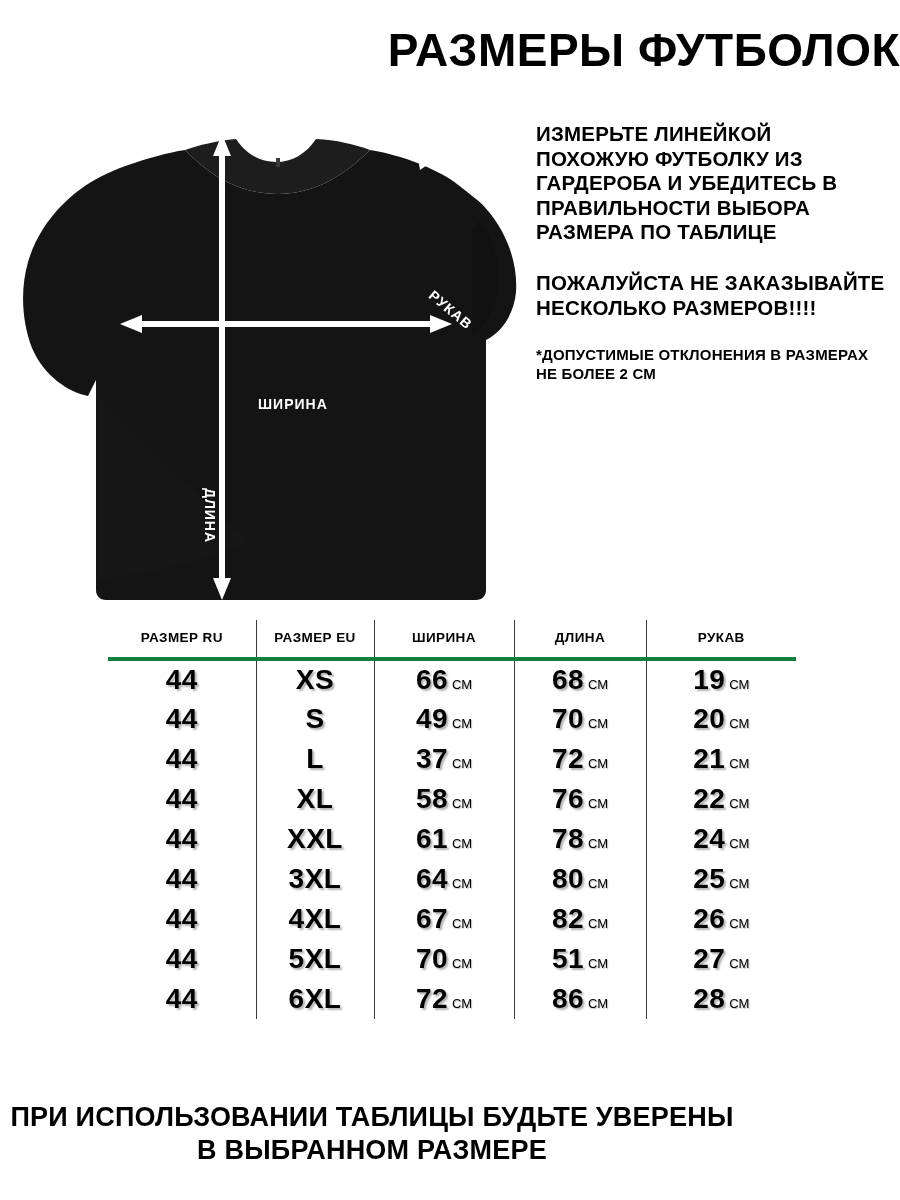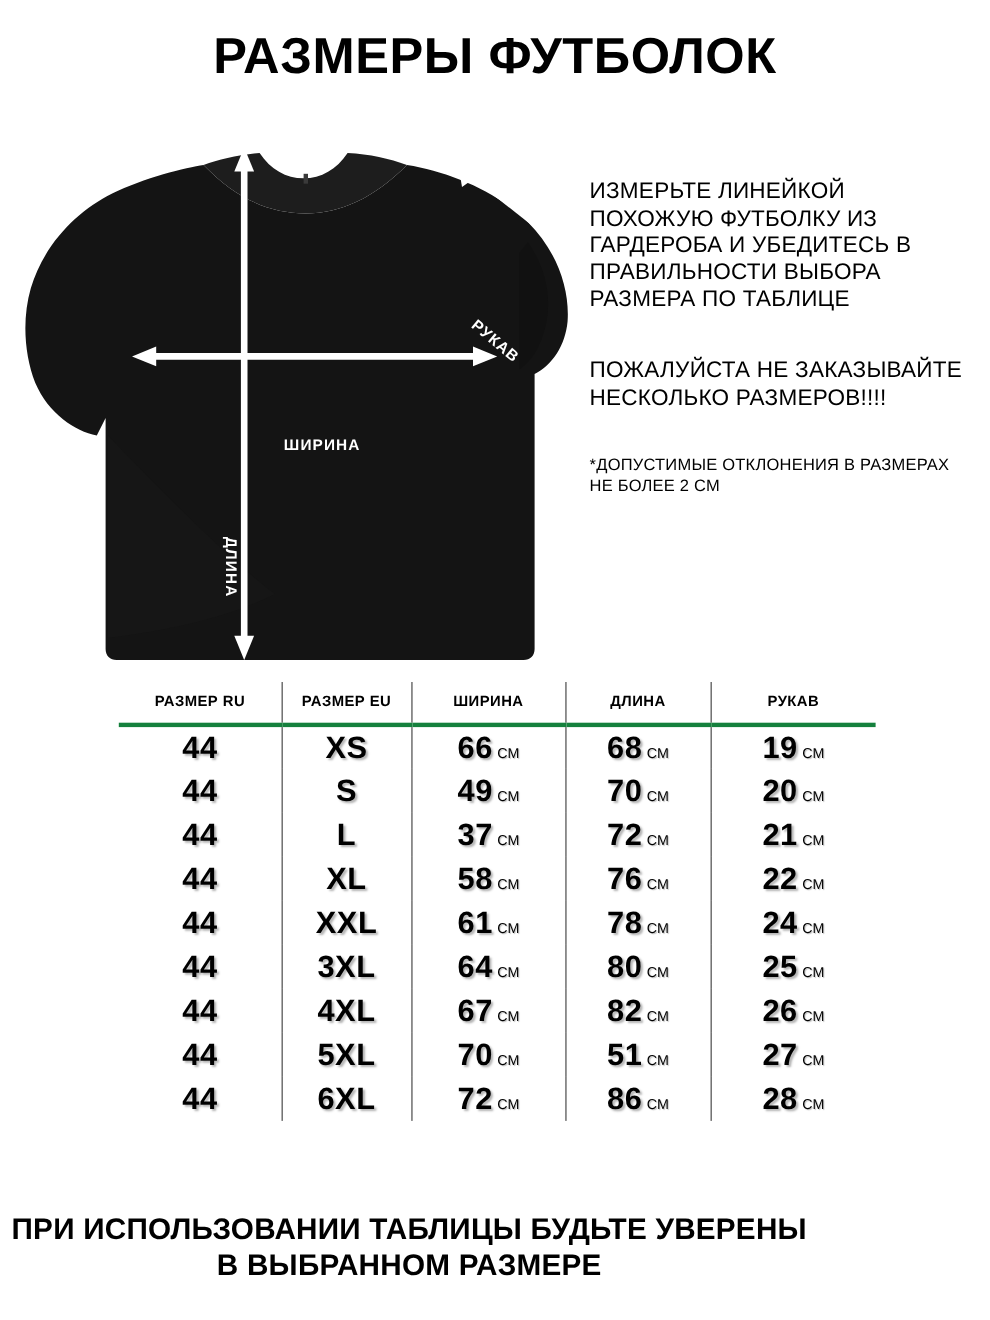--- a/index.html
+++ b/index.html
@@ -19,21 +19,21 @@
     height: 1200px;
     background: #fff;
   }
 
   
   .title {
     position: absolute;
     top: 26px;
     left: 0;
     width: 900px;
-    text-align: center;
+    text-align: right;
     font-size: 46px;
     font-weight: bold;
     letter-spacing: 0.5px;
     line-height: 1.05;
   }
 
   
   .shirt-area {
     position: absolute;
     top: 110px;
@@ -77,25 +77,24 @@
 
   
   .notes {
     position: absolute;
     left: 536px;
     top: 122px;
     width: 350px;
   }
   .note-block {
     font-size: 20.5px;
-    font-weight: normal;
+    font-weight: bold;
     line-height: 1.2;
     letter-spacing: 0.2px;
     margin-bottom: 26px;
-    margin-top: 40px;
   }
   .note-block.small {
     font-size: 15px;
     line-height: 1.25;
     margin-bottom: 0;
   }
 
   
   .table-wrap {
     position: absolute;

